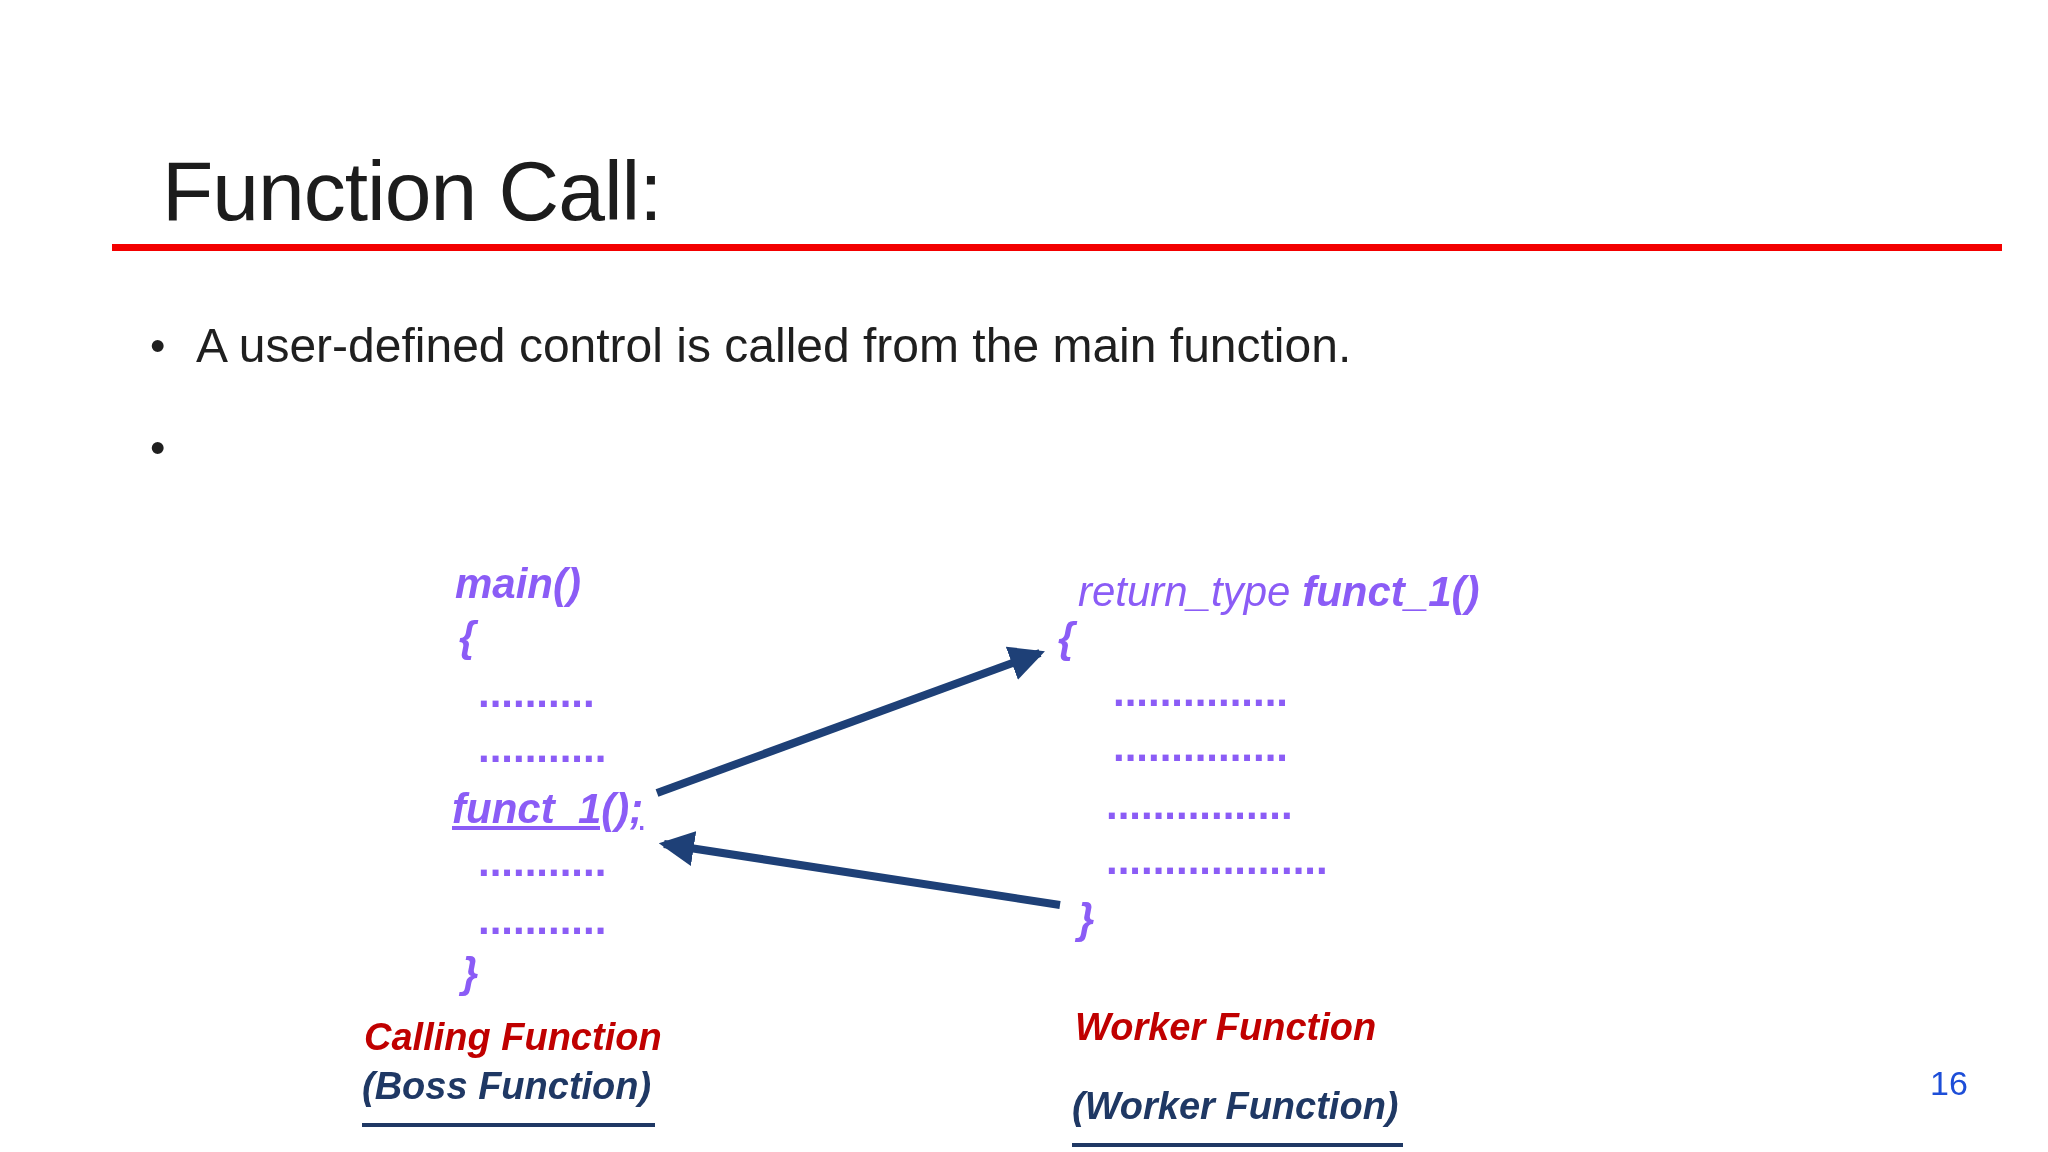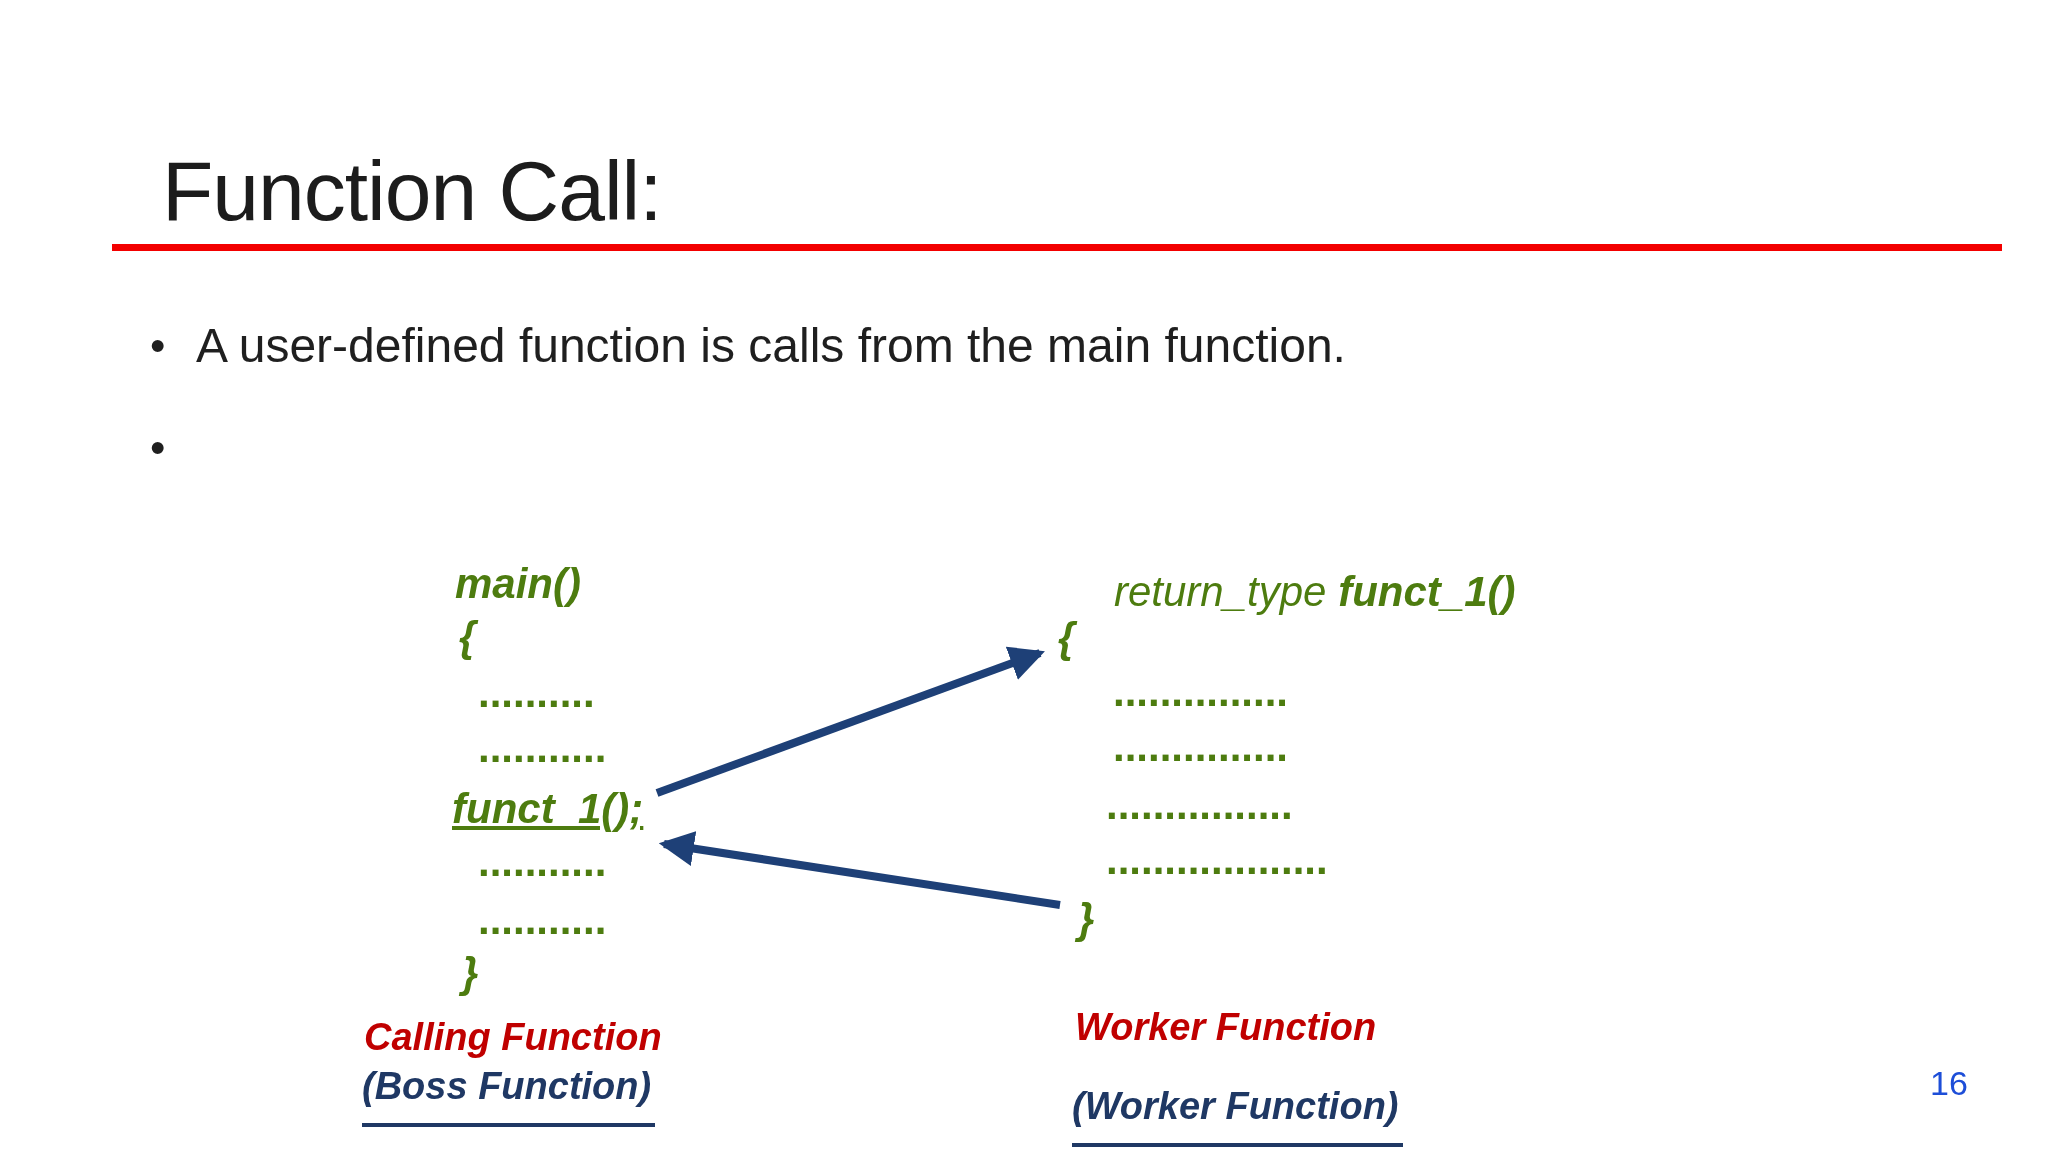--- a/index.html
+++ b/index.html
@@ -57,21 +57,21 @@
     top: 0;
     font-size: 44px;
   }
   .code-line {
     position: absolute;
     height: 54px;
     line-height: 54px;
     font-size: 42px;
     font-weight: bold;
     font-style: italic;
-    color: #4d7c0f;
+    color: #8b5cf6;
     white-space: nowrap;
   }
   .dots-line {
     font-style: normal;
     letter-spacing: 0px;
   }
   .code-header-regular {
     font-weight: normal;
     font-style: italic;
   }
@@ -110,42 +110,42 @@
 <body>
 
 <div class="slide">
 
   <div class="slide-title">Function Call:</div>
   <div class="title-rule"></div>
 
   <ul class="bullets">
     <li>
       <span class="bullet-glyph">•</span>
-      <span>A user-defined function is calls from the main function.</span>
+      <span>A user-defined control is called from the main function.</span>
     </li>
     <li>
       <span class="bullet-glyph">•</span>
     </li>
   </ul>
 
   <div>
     <div class="code-line" style="left:455px; top:557px;">main()</div>
     <div class="code-line" style="left:459px; top:610px;">{</div>
     <div class="code-line dots-line" style="left:478px; top:666px;">..........</div>
     <div class="code-line dots-line" style="left:478px; top:721px;">...........</div>
     <div class="code-line" style="left:452px; top:782px;text-decoration:underline;">funct_1();</div>
     <div class="code-line dots-line" style="left:478px; top:835px;">...........</div>
     <div class="code-line dots-line" style="left:478px; top:893px;">...........</div>
     <div class="code-line" style="left:462px; top:946px;">}</div>
     <div class="caption caption-red" style="left:364px; top:1013px;">Calling Function</div>
     <div class="caption caption-navy" style="left:362px; top:1062px;"><span class="underlined">(Boss Function)</span></div>
   </div>
 
   <div>
-    <div class="code-line" style="left:1114px; top:565px;">
+    <div class="code-line" style="left:1078px; top:565px;">
       <span class="code-header-regular">return_type </span><span class="code-header-bold">funct_1()</span>
     </div>
     <div class="code-line" style="left:1058px; top:611px;">{</div>
     <div class="code-line dots-line" style="left:1113px; top:665px;">...............</div>
     <div class="code-line dots-line" style="left:1113px; top:720px;">...............</div>
     <div class="code-line dots-line" style="left:1106px; top:778px;">................</div>
     <div class="code-line dots-line" style="left:1106px; top:833px;">...................</div>
     <div class="code-line" style="left:1078px; top:892px;">}</div>
     <div class="caption caption-red" style="left:1075px; top:1003px;">Worker Function</div>
     <div class="caption caption-navy" style="left:1072px; top:1082px;"><span class="underlined">(Worker Function)</span></div>

